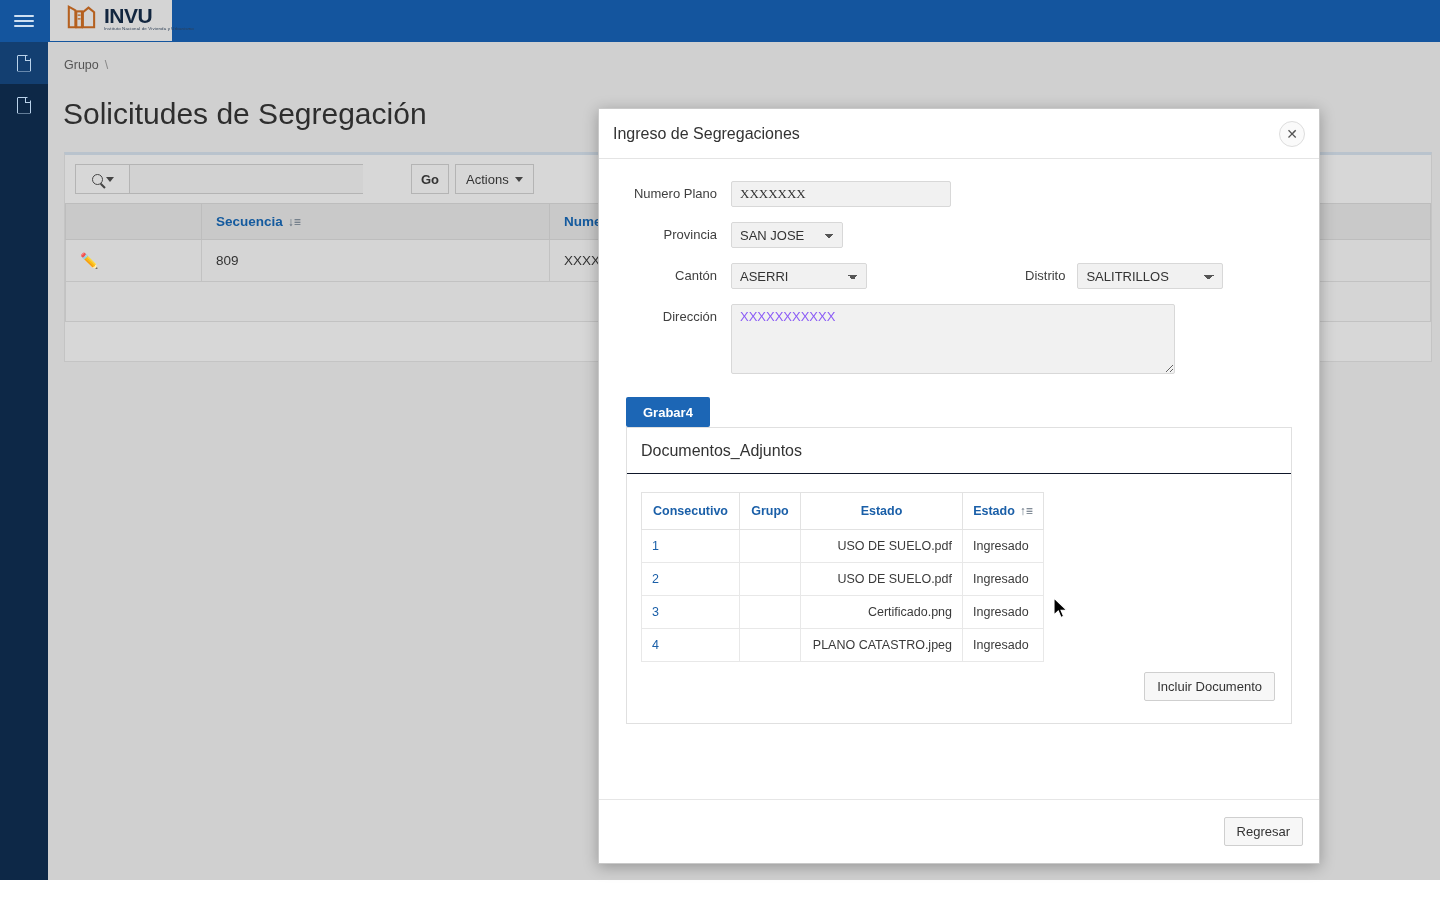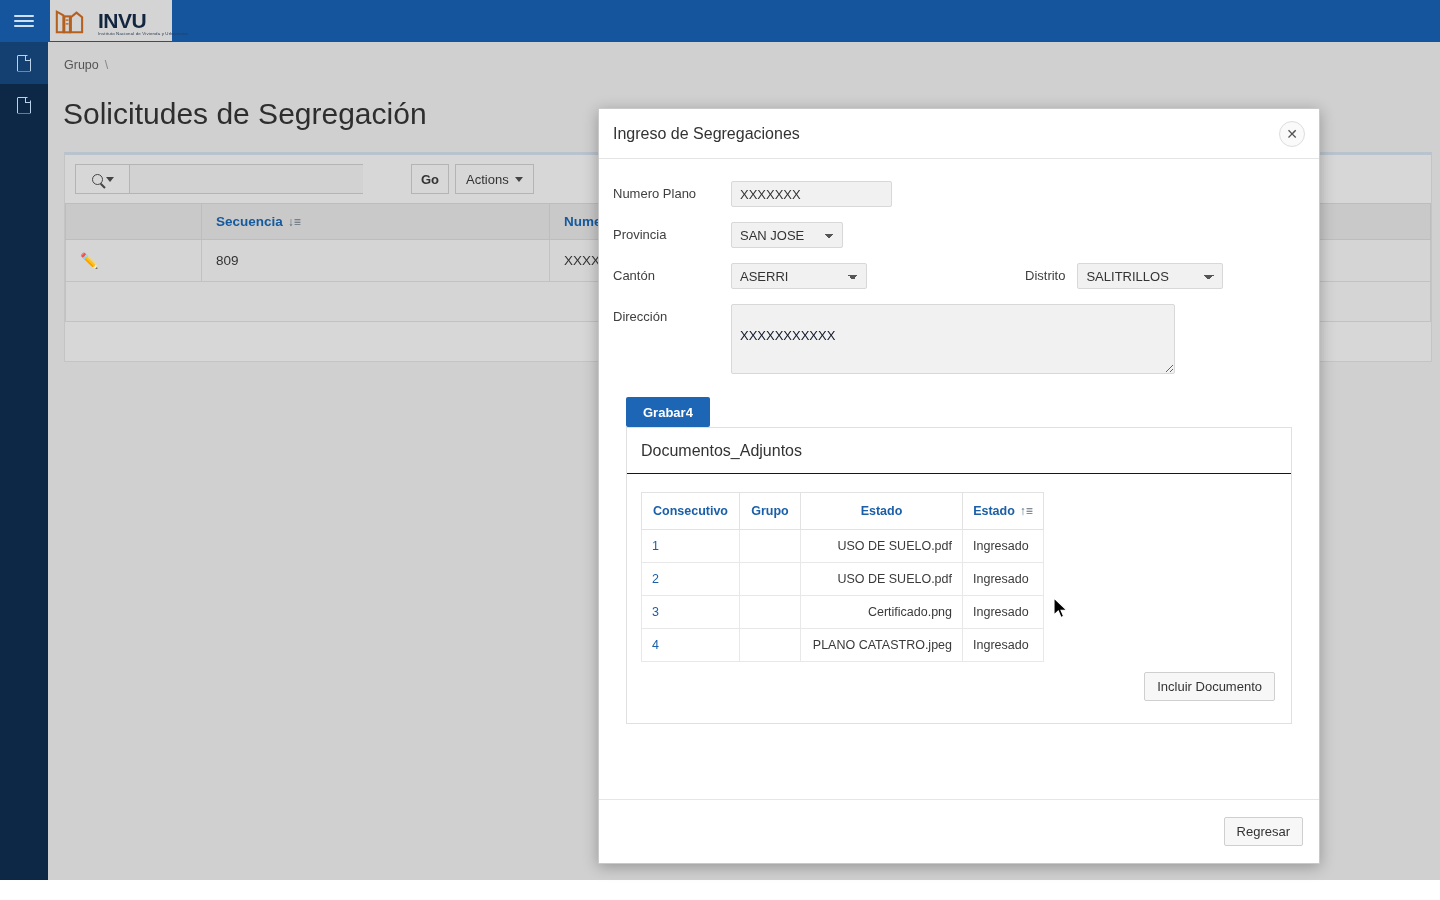--- a/index.html
+++ b/index.html
@@ -49,22 +49,22 @@
   
   .topbar {
     position: absolute; left: 48px; top: 0;
     width: 1392px; height: 42px;
     background: #14559e;
   }
   .logo-box {
     position: absolute; left: 2px; top: 0;
     width: 122px; height: 41px;
     background: #d4d4d4;
-    display: flex; align-items: center; gap: 14px;
-    padding: 2px 3px 0 4px;
+    display: flex; align-items: flex-start; gap: 8px;
+    padding: 2px 3px 0 16px;
   }
   .logo-mark { width: 30px; height: 30px; flex: 0 0 30px; }
   .logo-text { display: flex; flex-direction: column; line-height: 1; padding-top: 3px; }
   .logo-word {
     font-size: 21px; font-weight: bold; color: #12263f;
     letter-spacing: -0.5px; font-family: "Liberation Sans", sans-serif;
   }
   .logo-tag {
     font-size: 4.4px; color: #2c3e55; letter-spacing: 0.15px;
     white-space: nowrap; margin-top: 1px;
@@ -178,49 +178,49 @@
     margin-left: auto; width: 26px; height: 26px;
     border-radius: 50%; border: 1px solid #ddd;
     background: #fafafa; color: #555; font-size: 14px;
     display: flex; align-items: center; justify-content: center;
     cursor: pointer; line-height: 1;
   }
   .modal-body { padding: 22px 14px 0 14px; }
 
   .form-row { display: flex; align-items: flex-start; margin-bottom: 15px; }
   .flabel {
-    width: 118px; flex: 0 0 118px; text-align: left;
+    width: 118px; flex: 0 0 118px; text-align: right;
     padding-right: 14px; padding-top: 5px;
     font-size: 13px; color: #404040;
   }
   .finput {
     height: 26px; background: #f1f1f1;
     border: 1px solid #d8d8d8; border-radius: 2px;
     font-size: 13px; color: #333; padding: 0 8px;
     outline: none;
   }
-  .w-plano { width: 161px; }
+  .w-plano { width: 220px; font-family: Liberation Serif, serif; }
   .fselect {
     height: 26px; background: #f1f1f1;
     border: 1px solid #d8d8d8; border-radius: 2px;
     font-size: 13px; color: #333; padding: 0 24px 0 8px;
     outline: none; -webkit-appearance: none; appearance: none;
     background-image: linear-gradient(45deg, transparent 50%, #555 50%), linear-gradient(135deg, #555 50%, transparent 50%);
     background-position: calc(100% - 13px) 11px, calc(100% - 8px) 11px;
     background-size: 5px 5px, 5px 5px;
     background-repeat: no-repeat;
     cursor: pointer;
   }
   .w-prov { width: 112px; }
   .w-canton { width: 136px; }
   .w-distrito { width: 146px; }
   .ftext {
     width: 444px; height: 70px;
     background: #f1f1f1; border: 1px solid #d8d8d8; border-radius: 2px;
-    font-size: 13px; color: #0f172a; padding: 23px 8px;
+    font-size: 13px; color: #8b5cf6; padding: 4px 8px;
     outline: none; resize: both;
     font-family: "Liberation Sans", sans-serif;
   }
   .inline-label { font-size: 13px; color: #404040; padding-top: 5px; margin-left: 158px; margin-right: 12px; }
 
   .btn-primary {
     margin: 8px 0 0 13px;
     height: 30px; padding: 0 17px;
     background: #1c66b5; color: #fff; border: none; border-radius: 2px;
     font-size: 13px; font-weight: bold; cursor: pointer;

